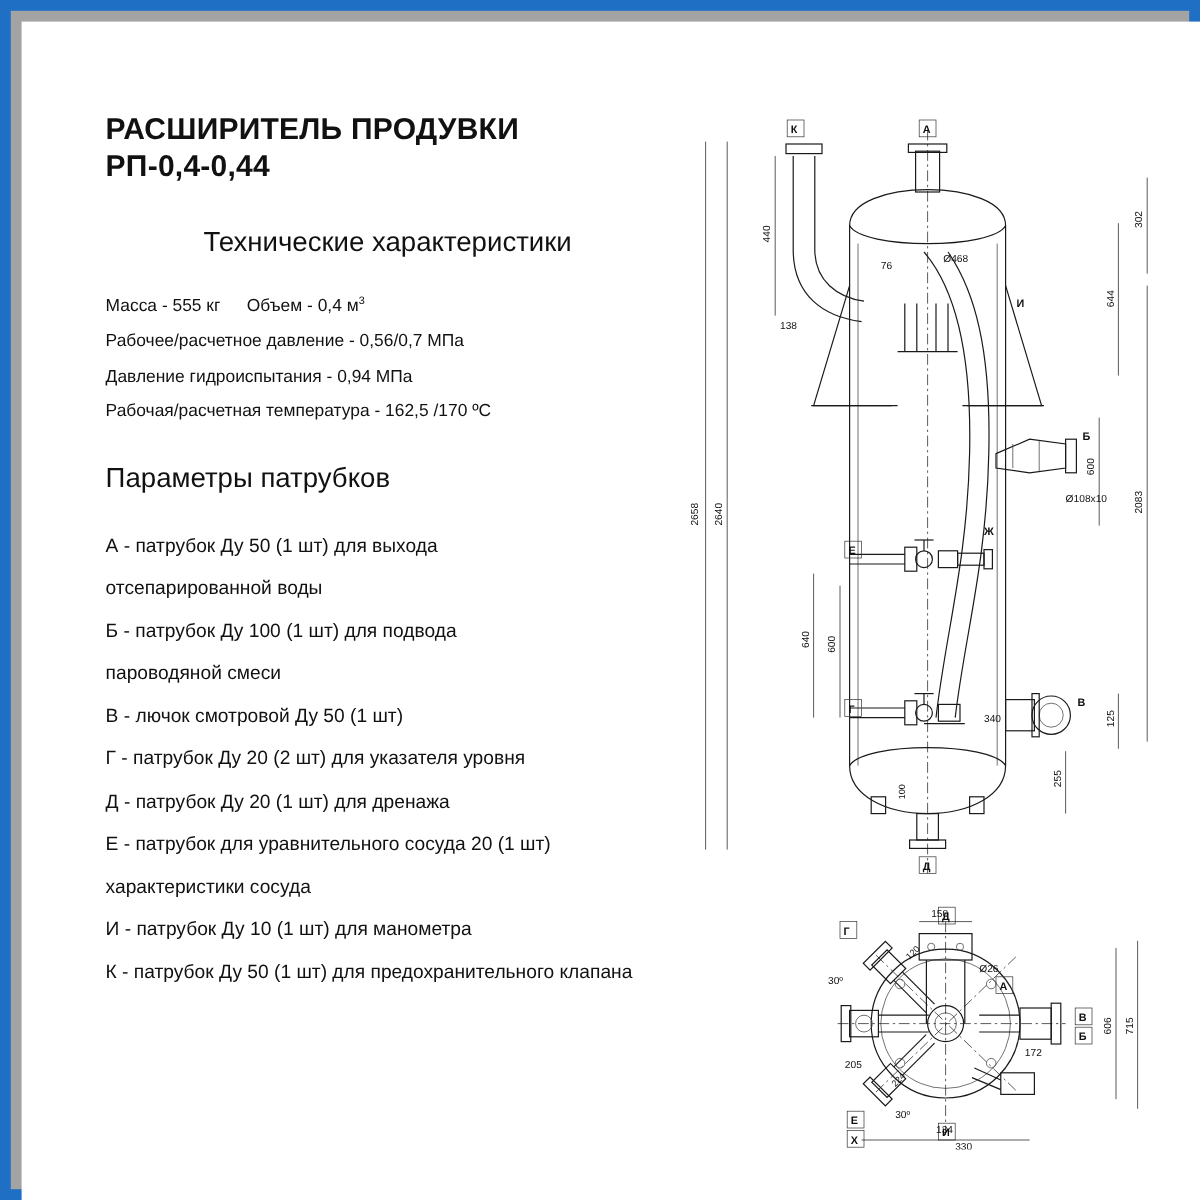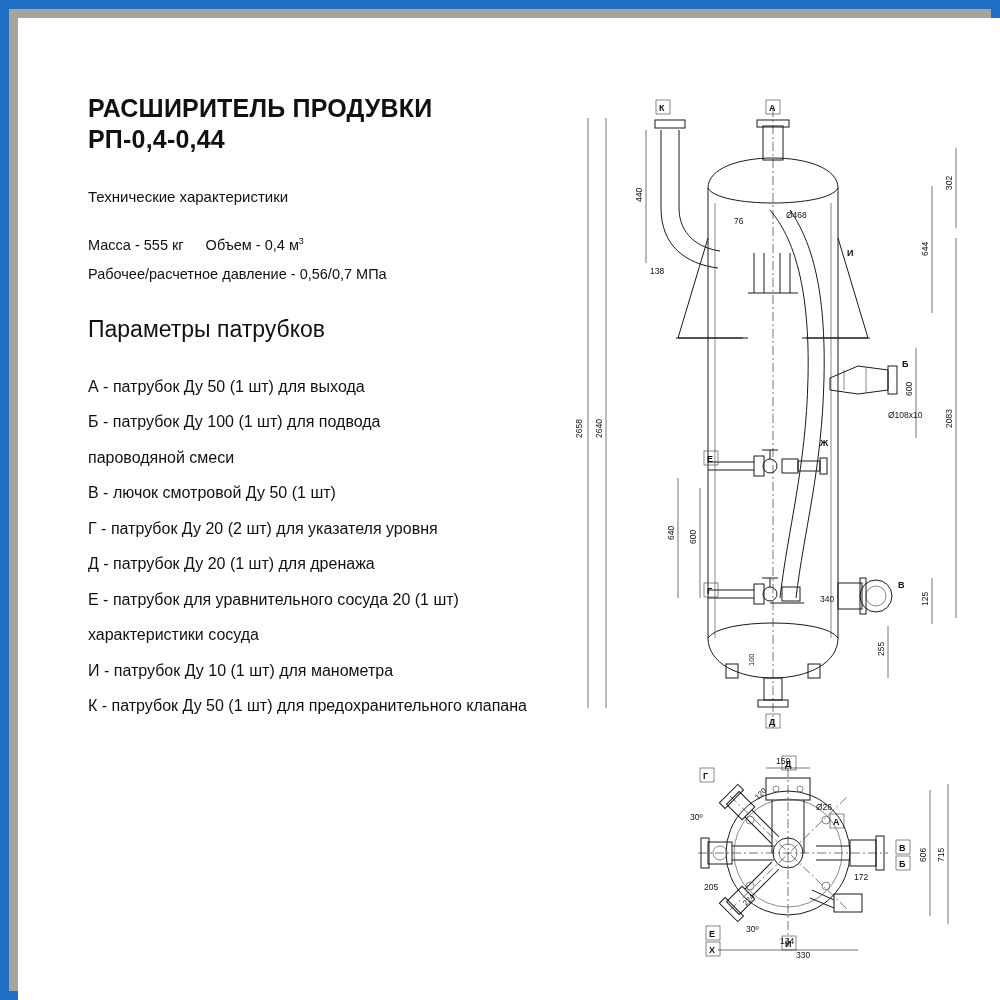--- a/index.html
+++ b/index.html
@@ -24,21 +24,21 @@
   
   .left{
     position:absolute;left:70px;top:75px;width:470px;
     color:#111;
   }
   .title{
     font-size:25px;font-weight:bold;line-height:1.22;letter-spacing:.2px;
     margin:0 0 0 0;
   }
   .subtitle{
-    font-size:15px;margin-top:34px;margin-bottom:0;font-weight:normal;
+    font-size:23px;margin-top:34px;margin-bottom:0;font-weight:normal;text-align:center;
   }
   .specs{margin-top:26px;}
   .specs .row{font-size:14.5px;line-height:2.03;color:#111;white-space:nowrap;}
   .specs .row .gap{display:inline-block;width:22px;}
   .section2{font-size:23px;margin-top:26px;}
   .nozzles{margin-top:26px;}
   .nozzles .nrow{font-size:16px;line-height:2.22;color:#111;white-space:nowrap;}
   sup{font-size:9px;vertical-align:super;}
 
   
@@ -86,26 +86,33 @@
 
       <div class="subtitle">Технические характеристики</div>
 
       <div class="specs">
         <div class="row">
           <span>Масса - 555 кг</span><span class="gap"></span><span>Объем - 0,4 м</span><sup>3</sup>
         </div>
         <div class="row">
           <span>Рабочее/расчетное давление - 0,56/0,7 МПа</span>
         </div>
+        <div class="row">
+          <span>Давление гидроиспытания - 0,94 МПа</span>
+        </div>
+        <div class="row">
+          <span>Рабочая/расчетная температура - 162,5 /170 </span><span>ºС</span>
+        </div>
       </div>
 
       <div class="section2">Параметры патрубков</div>
 
       <div class="nozzles">
         <div class="nrow">А - патрубок Ду 50 (1 шт) для выхода</div>
+        <div class="nrow">отсепарированной воды</div>
         <div class="nrow">Б - патрубок Ду 100 (1 шт)  для подвода</div>
         <div class="nrow">пароводяной смеси</div>
         <div class="nrow">В - лючок смотровой Ду 50 (1 шт)</div>
         <div class="nrow">Г - патрубок Ду 20 (2 шт) для указателя уровня</div>
         <div class="nrow">Д - патрубок Ду 20 (1 шт) для дренажа</div>
         <div class="nrow">Е - патрубок для уравнительного сосуда 20 (1 шт)</div>
         <div class="nrow">характеристики сосуда</div>
         <div class="nrow">И - патрубок Ду 10 (1 шт) для манометра</div>
         <div class="nrow">К - патрубок Ду 50 (1 шт) для предохранительного клапана</div>
       </div>

